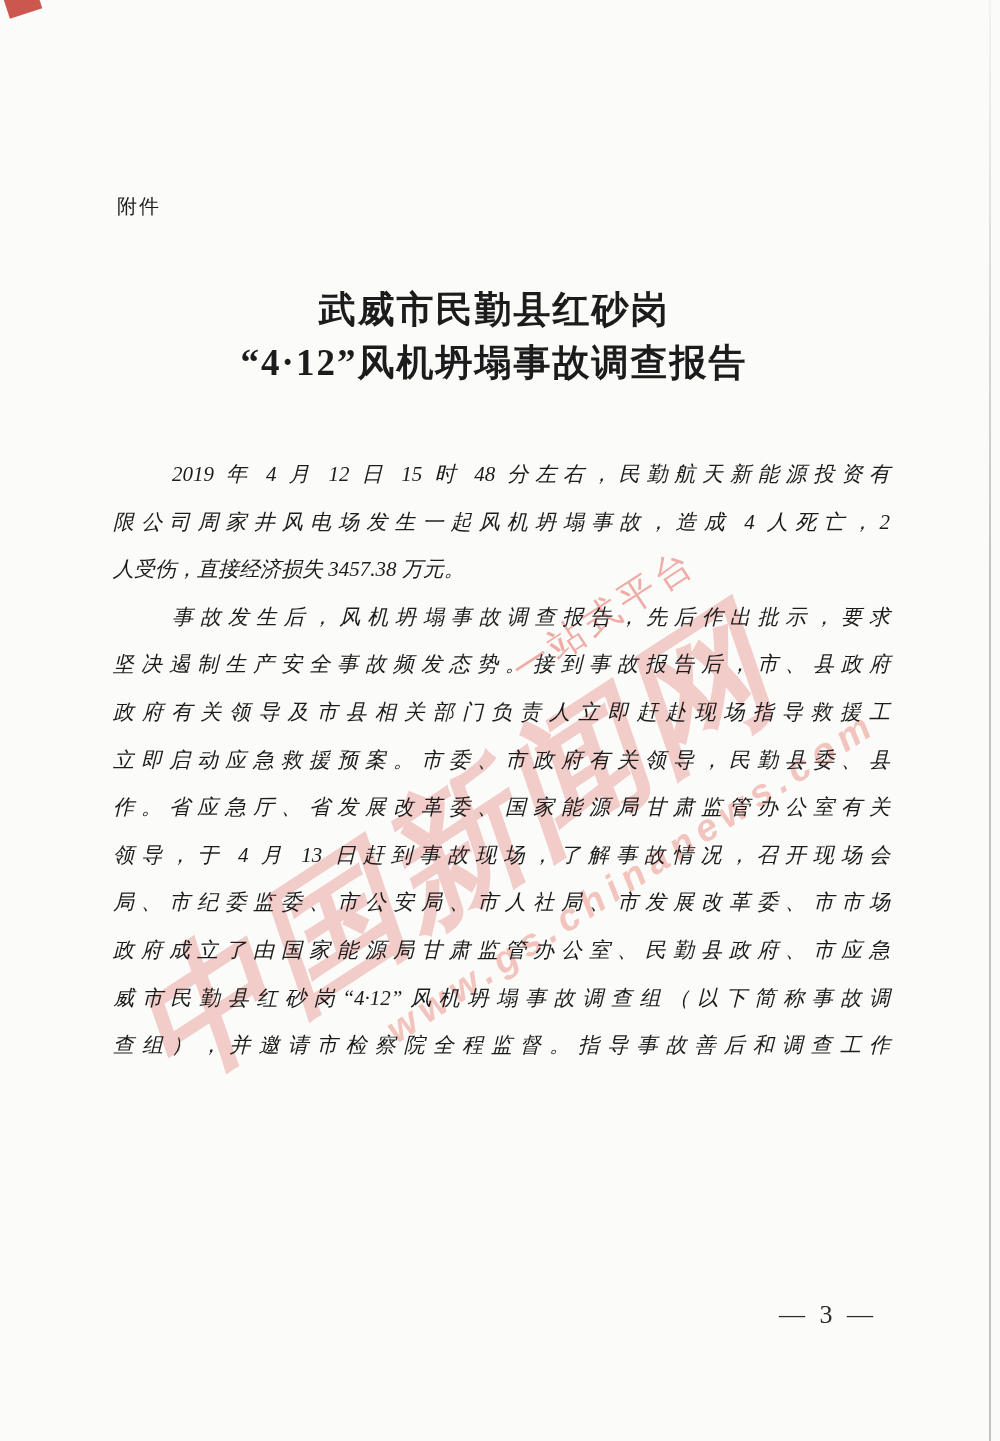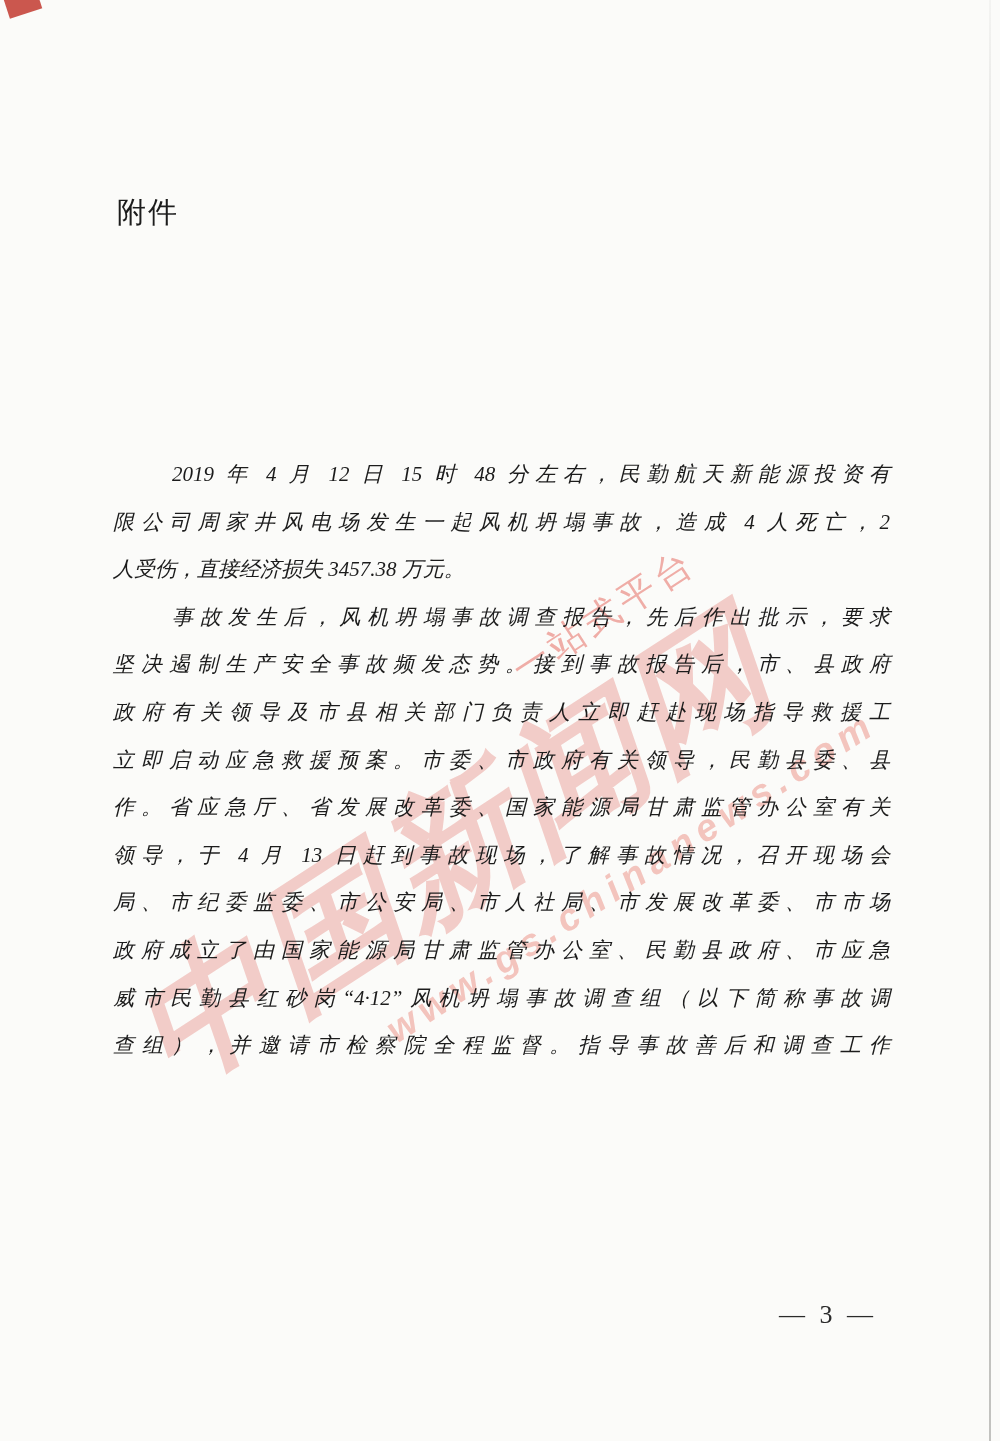--- a/index.html
+++ b/index.html
@@ -23,21 +23,21 @@
   }
   .edge-line {
     position: absolute;
     top: 0; bottom: 0;
     left: 989px; width: 2px;
     background: linear-gradient(to bottom, rgba(200,200,198,0.15), rgba(175,175,172,0.75) 40%, rgba(175,175,172,0.75));
   }
   .attachment-label {
     position: absolute;
     left: 117px; top: 193px;
-    font-size: 29px;
+    font-size: 20px;
     letter-spacing: 2px;
   }
   .title {
     position: absolute;
     left: 0; right: 12px; top: 283px;
     text-align: center;
     font-size: 37px;
     font-weight: bold;
     line-height: 53px;
     letter-spacing: 2px;
@@ -107,20 +107,24 @@
   <div class="edge-line"></div>
 
   <div class="watermark">
     <div class="wm-item wm-tagline">一站式平台</div>
     <div class="wm-item wm-big">中国新闻网</div>
     <div class="wm-item wm-url">www.gs.chinanews.com</div>
   </div>
 
   <div class="attachment-label">附件</div>
 
+  <div class="title">
+    <div>武威市民勤县红砂岗</div>
+    <div>“4·12”风机坍塌事故调查报告</div>
+  </div>
 
   <div class="doc-body">
       <div class="bline first">2019 年 4 月 12 日 15 时 48 分左右，民勤航天新能源投资有</div>
       <div class="bline">限公司周家井风电场发生一起风机坍塌事故，造成 4 人死亡，2</div>
       <div class="bline plast">人受伤，直接经济损失 3457.38 万元。</div>
       <div class="bline first">事故发生后，风机坍塌事故调查报告，先后作出批示，要求</div>
       <div class="bline">坚决遏制生产安全事故频发态势。接到事故报告后，市、县政府</div>
       <div class="bline">政府有关领导及市县相关部门负责人立即赶赴现场指导救援工</div>
       <div class="bline">立即启动应急救援预案。市委、市政府有关领导，民勤县委、县</div>
       <div class="bline">作。省应急厅、省发展改革委、国家能源局甘肃监管办公室有关</div>

